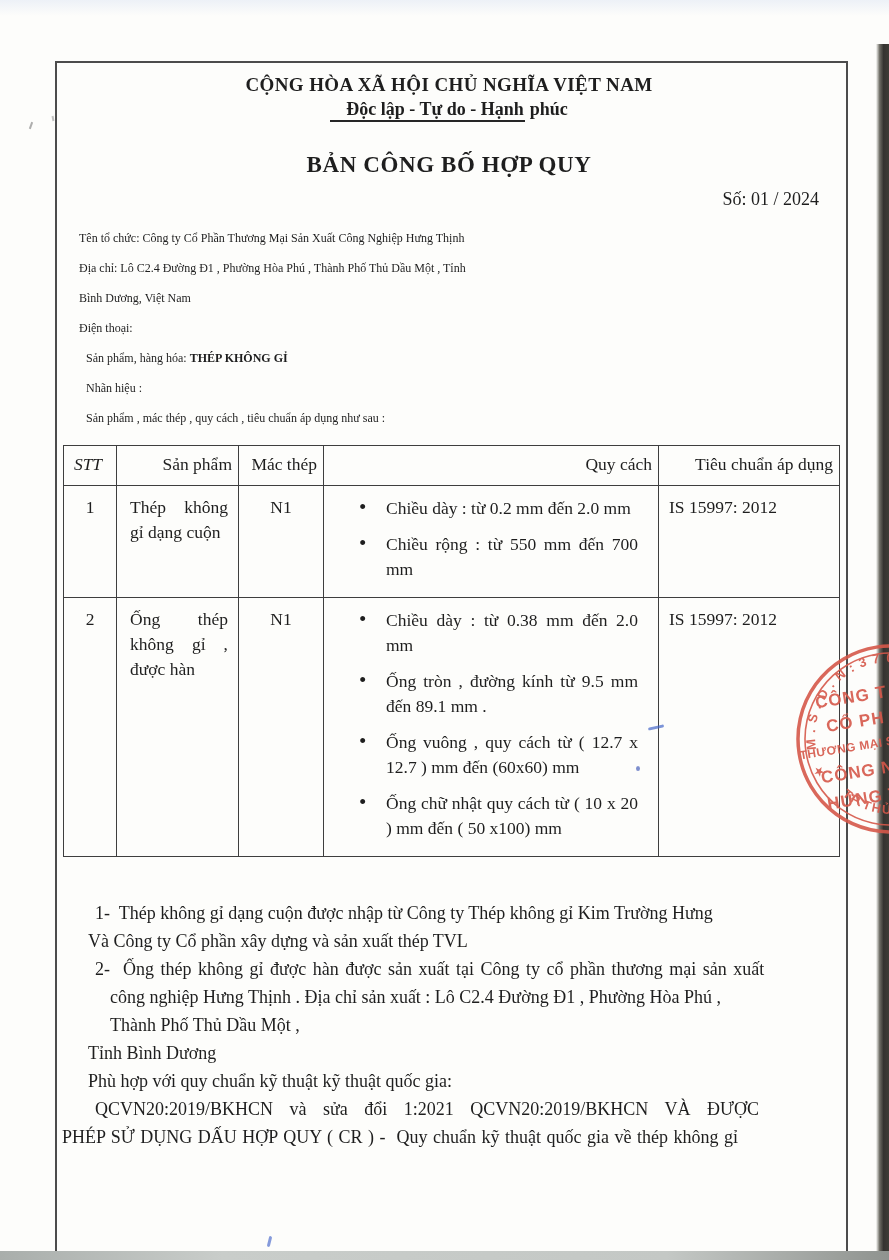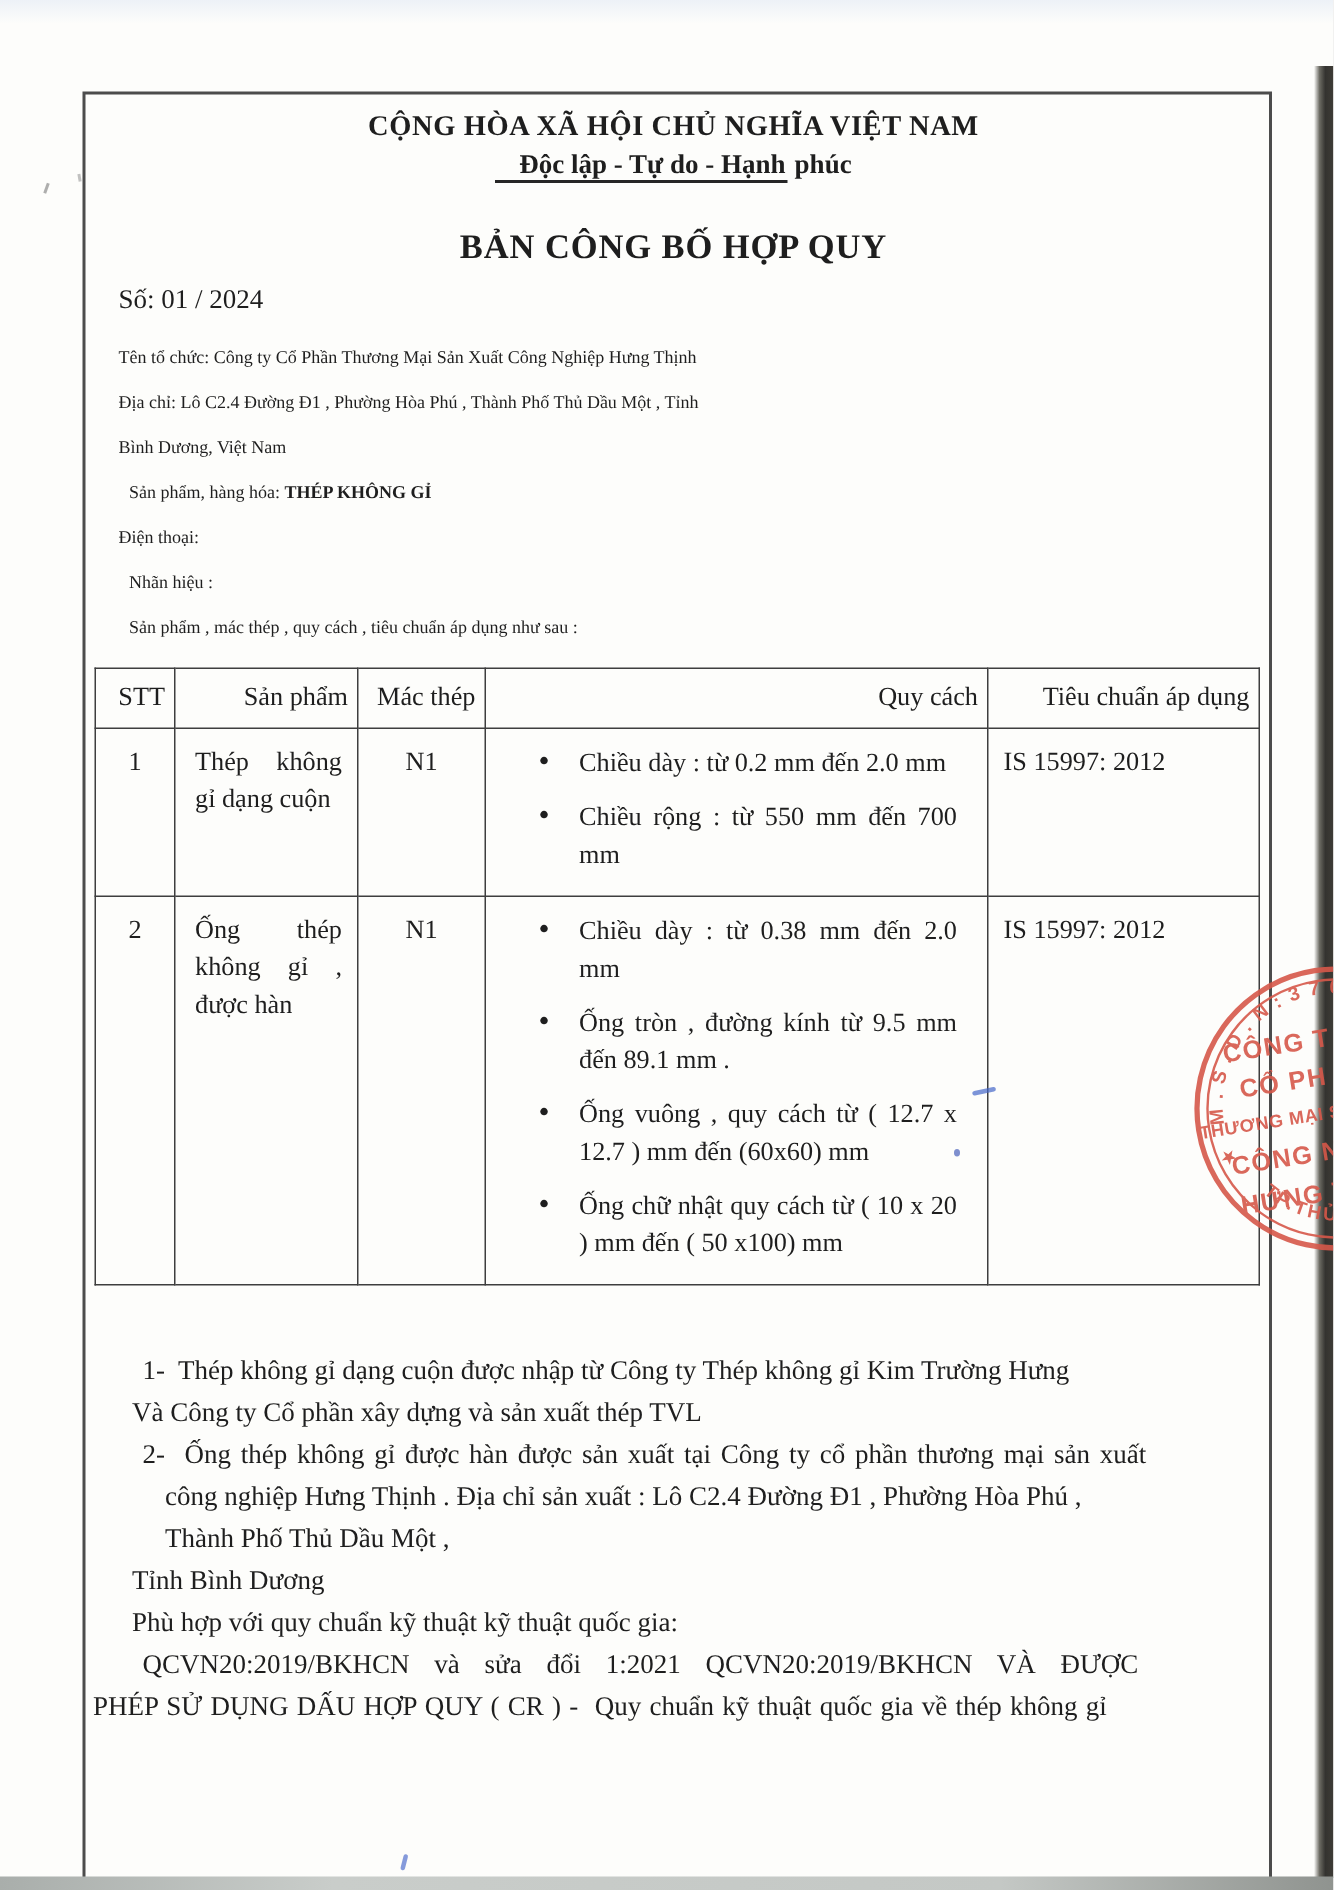--- a/index.html
+++ b/index.html
@@ -25,37 +25,37 @@
     padding:0 27px 0 22px;
   }
 
   .nat-title { margin-top:10px; text-align:center; font-weight:bold;
     font-size:19px; line-height:24px; letter-spacing:.4px; }
   .motto { text-align:center; font-weight:bold; font-size:18px; line-height:24px; }
   .motto-main { border-bottom:2px solid #262626; padding:0 1px 1px 16px; }
   .motto-tail { padding-left:5px; }
   .doc-title { margin-top:30px; text-align:center; font-weight:bold;
     font-size:23px; line-height:28px; letter-spacing:.6px; }
-  .doc-no { margin-top:8px; text-align:left; font-size:18px; line-height:24px; }
+  .doc-no { margin-top:8px; text-align:right; font-size:18px; line-height:24px; }
 
   .info { margin-top:12px; font-size:12px; line-height:30px; }
   .info .line { white-space:pre-wrap; }
   .info .ind { padding-left:7px; }
 
   table.spec {
     margin-top:12px; margin-left:-16px; width:776px;
     border-collapse:collapse; font-size:17.5px; line-height:25px;
     table-layout:fixed;
   }
   table.spec th, table.spec td { border:1.6px solid #3e3e3e; vertical-align:top; }
   col.c-stt { width:53px; } col.c-sp { width:122px; } col.c-mt { width:85px; }
   col.c-qc { width:335px; } col.c-tc { width:181px; }
   table.spec th { font-weight:normal; text-align:right; height:40px;
     padding:6px 6px 6px 12px; }
-  table.spec th.th-stt { text-align:right; padding-left:2px; }
+  table.spec th.th-stt { text-align:center; padding-left:2px;font-style:italic; }
   td.stt { text-align:center; padding-top:9px; }
   td.sp { padding:9px 10px 8px 13px; text-align:justify; }
   td.mt { text-align:center; padding-top:9px; }
   td.qc { padding:4px 8px 4px 0; }
   td.tc { padding:9px 4px 6px 10px;font-family:Liberation Serif, serif; }
   tr.r1 td { height:99px; } tr.r2 td { height:234px; }
   td.qc ul { list-style:none; margin:6px 0 0 0; padding:0 6px 0 62px; }
   td.qc li { position:relative; margin:0 0 11px 0; text-align:justify; padding-right:6px; }
   td.qc li::before { content:"\2022"; position:absolute; left:-27px; top:-1px;
     font-size:21px; }
@@ -106,22 +106,22 @@
     </div>
 
     <div class="doc-title">BẢN CÔNG BỐ HỢP QUY</div>
 
     <div class="doc-no">Số: 01 / 2024</div>
 
     <div class="info">
       <div class="line">Tên tổ chức: Công ty Cổ Phần Thương Mại Sản Xuất Công Nghiệp Hưng Thịnh</div>
       <div class="line">Địa chỉ: Lô C2.4 Đường Đ1 , Phường Hòa Phú , Thành Phố Thủ Dầu Một , Tỉnh</div>
       <div class="line">Bình Dương, Việt Nam</div>
+      <div class="line">Điện thoại:</div>
       <div class="line ind"><span>Sản phẩm, hàng hóa: </span><b>THÉP KHÔNG GỈ</b></div>
-      <div class="line">Điện thoại:</div>
       <div class="line ind">Nhãn hiệu :</div>
       <div class="line ind">Sản phẩm , mác thép , quy cách , tiêu chuẩn áp dụng như sau :</div>
     </div>
 
     <table class="spec">
       <colgroup>
         <col class="c-stt">
           <col class="c-sp">
           <col class="c-mt">
           <col class="c-qc">

